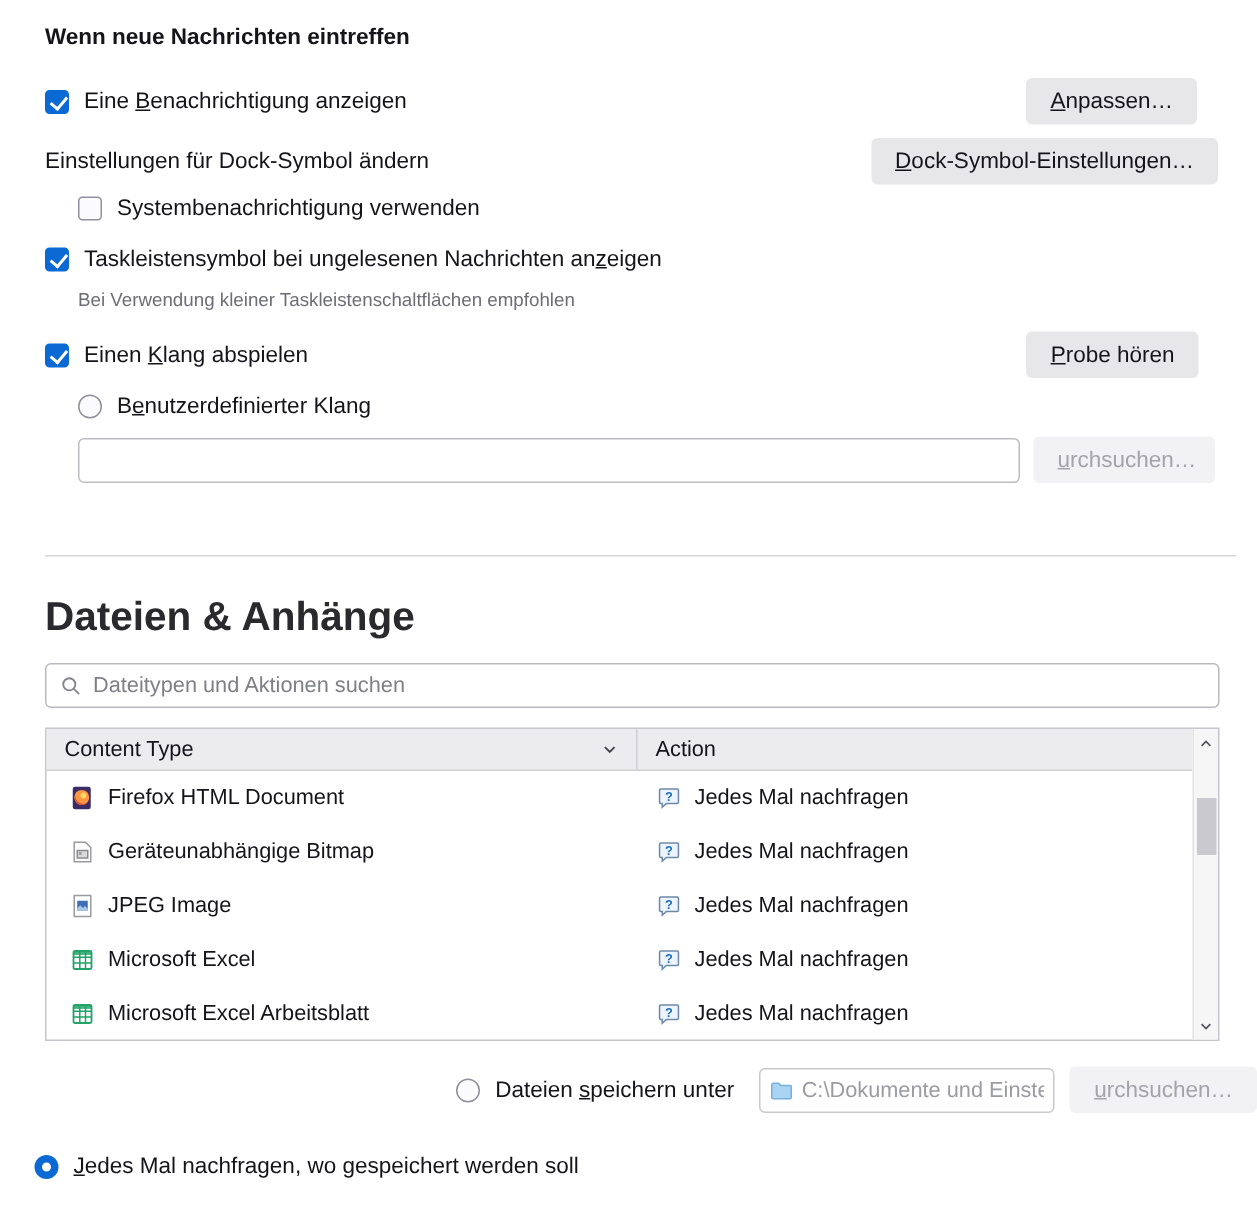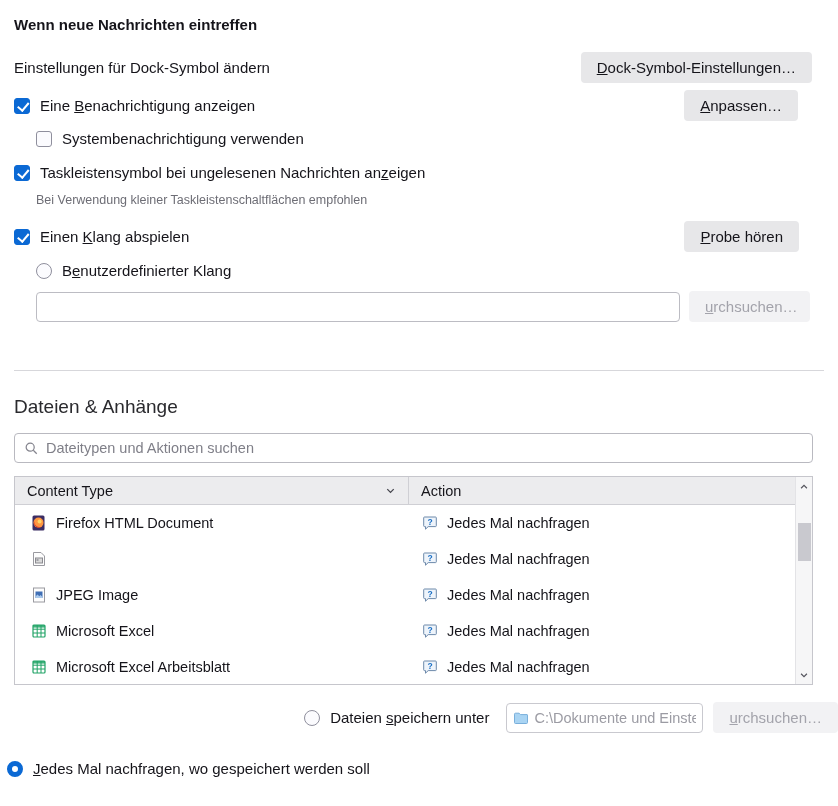--- a/index.html
+++ b/index.html
@@ -3,24 +3,24 @@
 <meta charset="utf-8">
 <style>
   * { box-sizing: border-box; margin: 0; padding: 0; }
   html, body { width: 838px; height: 806px; overflow: hidden; }
   body {
     font-family: "Liberation Sans", sans-serif;
     font-size: 15px;
     color: #15141a;
     background: #ffffff;
   }
-  .page { padding: 16px 0 0 14px; }
+  .page { padding: 16px 0 0 30px; }
 
   h1.section-title { font-size: 15px; font-weight: 700; margin-bottom: 19px; }
-  h2.section-title2 { font-size: 19px; font-weight: 400; color: #2a2a2e; margin: 25px 0 15px; }
+  h2.section-title2 { font-size: 27px; font-weight: 700; color: #2a2a2e; margin: 25px 0 15px; }
 
   .row { display: flex; align-items: center; }
   .indent { padding-left: 22px; }
   .spacer { flex: 1; }
 
   .btn {
     font-family: "Liberation Sans", sans-serif;
     font-size: 15px;
     color: #15141a;
     background: #e7e7e9;
@@ -119,33 +119,33 @@
   .sound-file-row .btn { margin-left: 9px; margin-right: 28px; width: 121px; }
 </style>
 </head>
 <body>
 
 <div class="page">
 
   <section>
     <h1 class="section-title">Wenn neue Nachrichten eintreffen</h1>
 
+    <div class="row mb8">
+      <label class="ctrl-label">
+        <span class="checkbox checked"></span>
+        <span><span>Eine </span><span class="ak">B</span><span>enachrichtigung anzeigen</span></span>
+      </label>
+      <span class="spacer"></span>
+      <button class="btn customize-btn"><span class="ak">A</span><span>npassen…</span></button>
+    </div>
+
     <div class="row mb6">
       <span>Einstellungen für Dock-Symbol ändern</span>
       <span class="spacer"></span>
       <button class="btn dock-btn"><span class="ak">D</span><span>ock-Symbol-Einstellungen…</span></button>
-    </div>
-
-    <div class="row mb8">
-      <label class="ctrl-label">
-        <span class="checkbox checked"></span>
-        <span><span>Eine </span><span class="ak">B</span><span>enachrichtigung anzeigen</span></span>
-      </label>
-      <span class="spacer"></span>
-      <button class="btn customize-btn"><span class="ak">A</span><span>npassen…</span></button>
     </div>
 
     <div class="row indent mb16">
       <label class="ctrl-label">
         <span class="checkbox"></span>
         <span>Systembenachrichtigung verwenden</span>
       </label>
     </div>
 
     <div class="row mb12">
@@ -238,20 +238,21 @@
 
   <div class="t-row">
     <div class="cell cell-type">
       <span class="ftype-icon">
                   <svg width="16" height="16" viewBox="0 0 16 16">
                     <path d="M2.5 1.5 h7.5 l3.5 3.5 v9.5 h-11 z" fill="#fdfdfd" stroke="#9a9aa0"></path>
                     <rect x="4.5" y="7" width="7" height="5" fill="#d9d9d9" stroke="#8a8a90"></rect>
                     <rect x="5.5" y="8" width="2" height="2" fill="#a0a0a6"></rect>
                   </svg>
                 </span>
+      <span class="cell-text">Geräteunabhängige Bitmap</span>
     </div>
     <div class="cell cell-action">
       <span class="action-icon">
                   <svg width="16" height="16" viewBox="0 0 16 16">
                     <path d="M2.5 2 h11 a0.8 0.8 0 0 1 0.8 0.8 v8 a0.8 0.8 0 0 1 -0.8 0.8 h-7.3 l-2.7 2.6 v-2.6 h-1 a0.8 0.8 0 0 1 -0.8 -0.8 v-8 a0.8 0.8 0 0 1 0.8 -0.8 z" fill="#eef4fb" stroke="#6d89aa"></path>
                     <text x="8" y="9.8" font-size="8.5" font-weight="bold" fill="#1b6fc4" text-anchor="middle" font-family="Liberation Sans, sans-serif">?</text>
                   </svg>
                 </span>
       <span class="cell-text">Jedes Mal nachfragen</span>
     </div>

